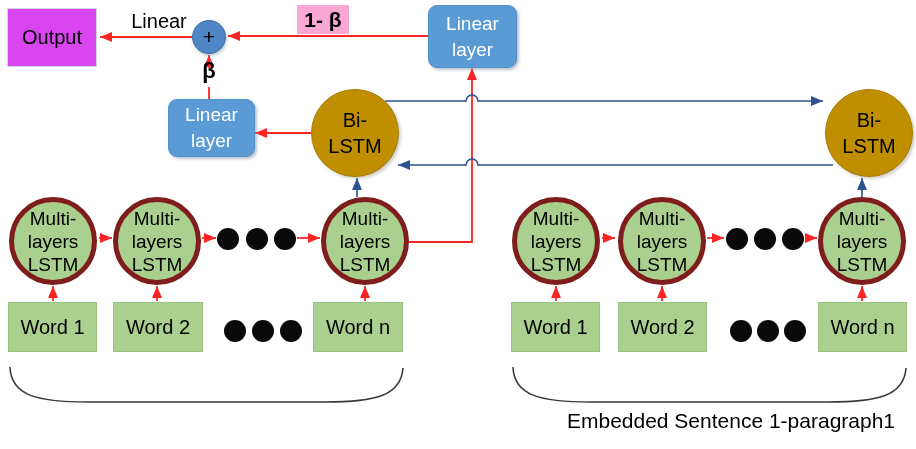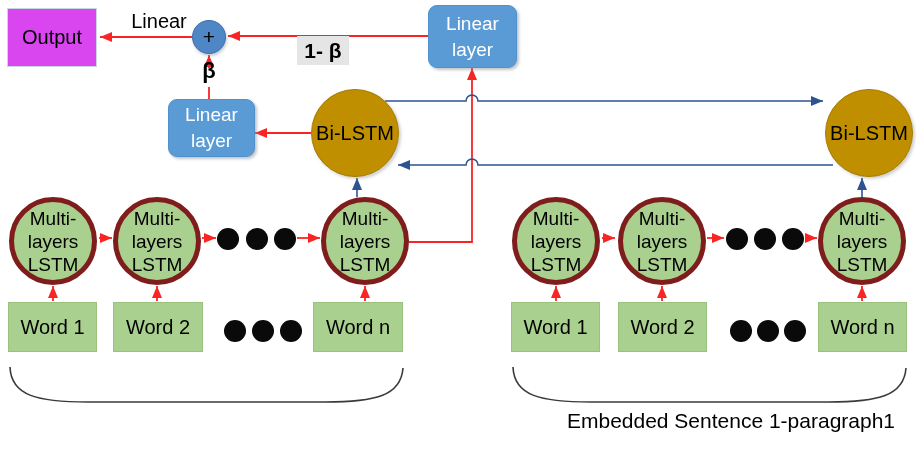--- a/index.html
+++ b/index.html
@@ -24,38 +24,38 @@
   .box-blue{
     background:#5b9bd5;border:1px solid #4f91cd;border-radius:9px;color:#fff;
     display:flex;align-items:center;justify-content:center;text-align:center;
     font-size:19px;line-height:26px;padding:16px 5px;
     box-shadow:2px 2px 3px rgba(140,150,160,.55);
   }
   .linear-top{left:428px;top:5px;width:89px;height:63px;}
   .linear-left{left:168px;top:99px;width:87px;height:58px;}
   .circle-gold{
     width:88px;height:88px;border-radius:50%;background:#bf8f00;border:1px solid #a67c00;
-    display:flex;flex-direction:row;align-items:center;justify-content:center;
+    display:flex;flex-direction:column;align-items:center;justify-content:center;
     font-size:20px;line-height:26px;text-align:center;color:#000;
     box-shadow:2px 2px 3px rgba(150,150,150,.45);
   }
   .bilstm-left{left:311px;top:89px;}
   .bilstm-right{left:825px;top:89px;}
   .circle-green{
     width:88px;height:88px;border-radius:50%;background:#a9d08e;border:5px solid #7f1d1d;
     display:flex;flex-direction:column;align-items:center;justify-content:center;
     font-size:19px;line-height:23px;text-align:center;color:#000;
   }
   .circle-green span,.circle-gold span{display:block;}
   .word-box{
     top:302px;height:50px;width:89px;background:#a9d08e;border:1px solid #9ac27e;
     display:flex;align-items:center;justify-content:center;font-size:20px;
   }
   .sentence-label{position:absolute;top:409px;width:400px;text-align:center;font-size:21px;}
-  .one-minus-beta{left:297px;top:36px;width:52px;height:29px;background:#e5e5e5;font-size:21px;line-height:29px;}
+  .one-minus-beta{left:297px;top:5px;width:52px;height:29px;background:#f9a8d4;font-size:21px;line-height:29px;}
   .beta-lbl{left:196px;top:57px;width:26px;font-size:22px;line-height:28px;}
   .softmax-lbl{left:112px;top:8px;width:94px;}
 </style>
 </head>
 <body>
 
 <div class="stage">
 
   <svg width="916" height="449" viewBox="0 0 916 449">
     <defs>

